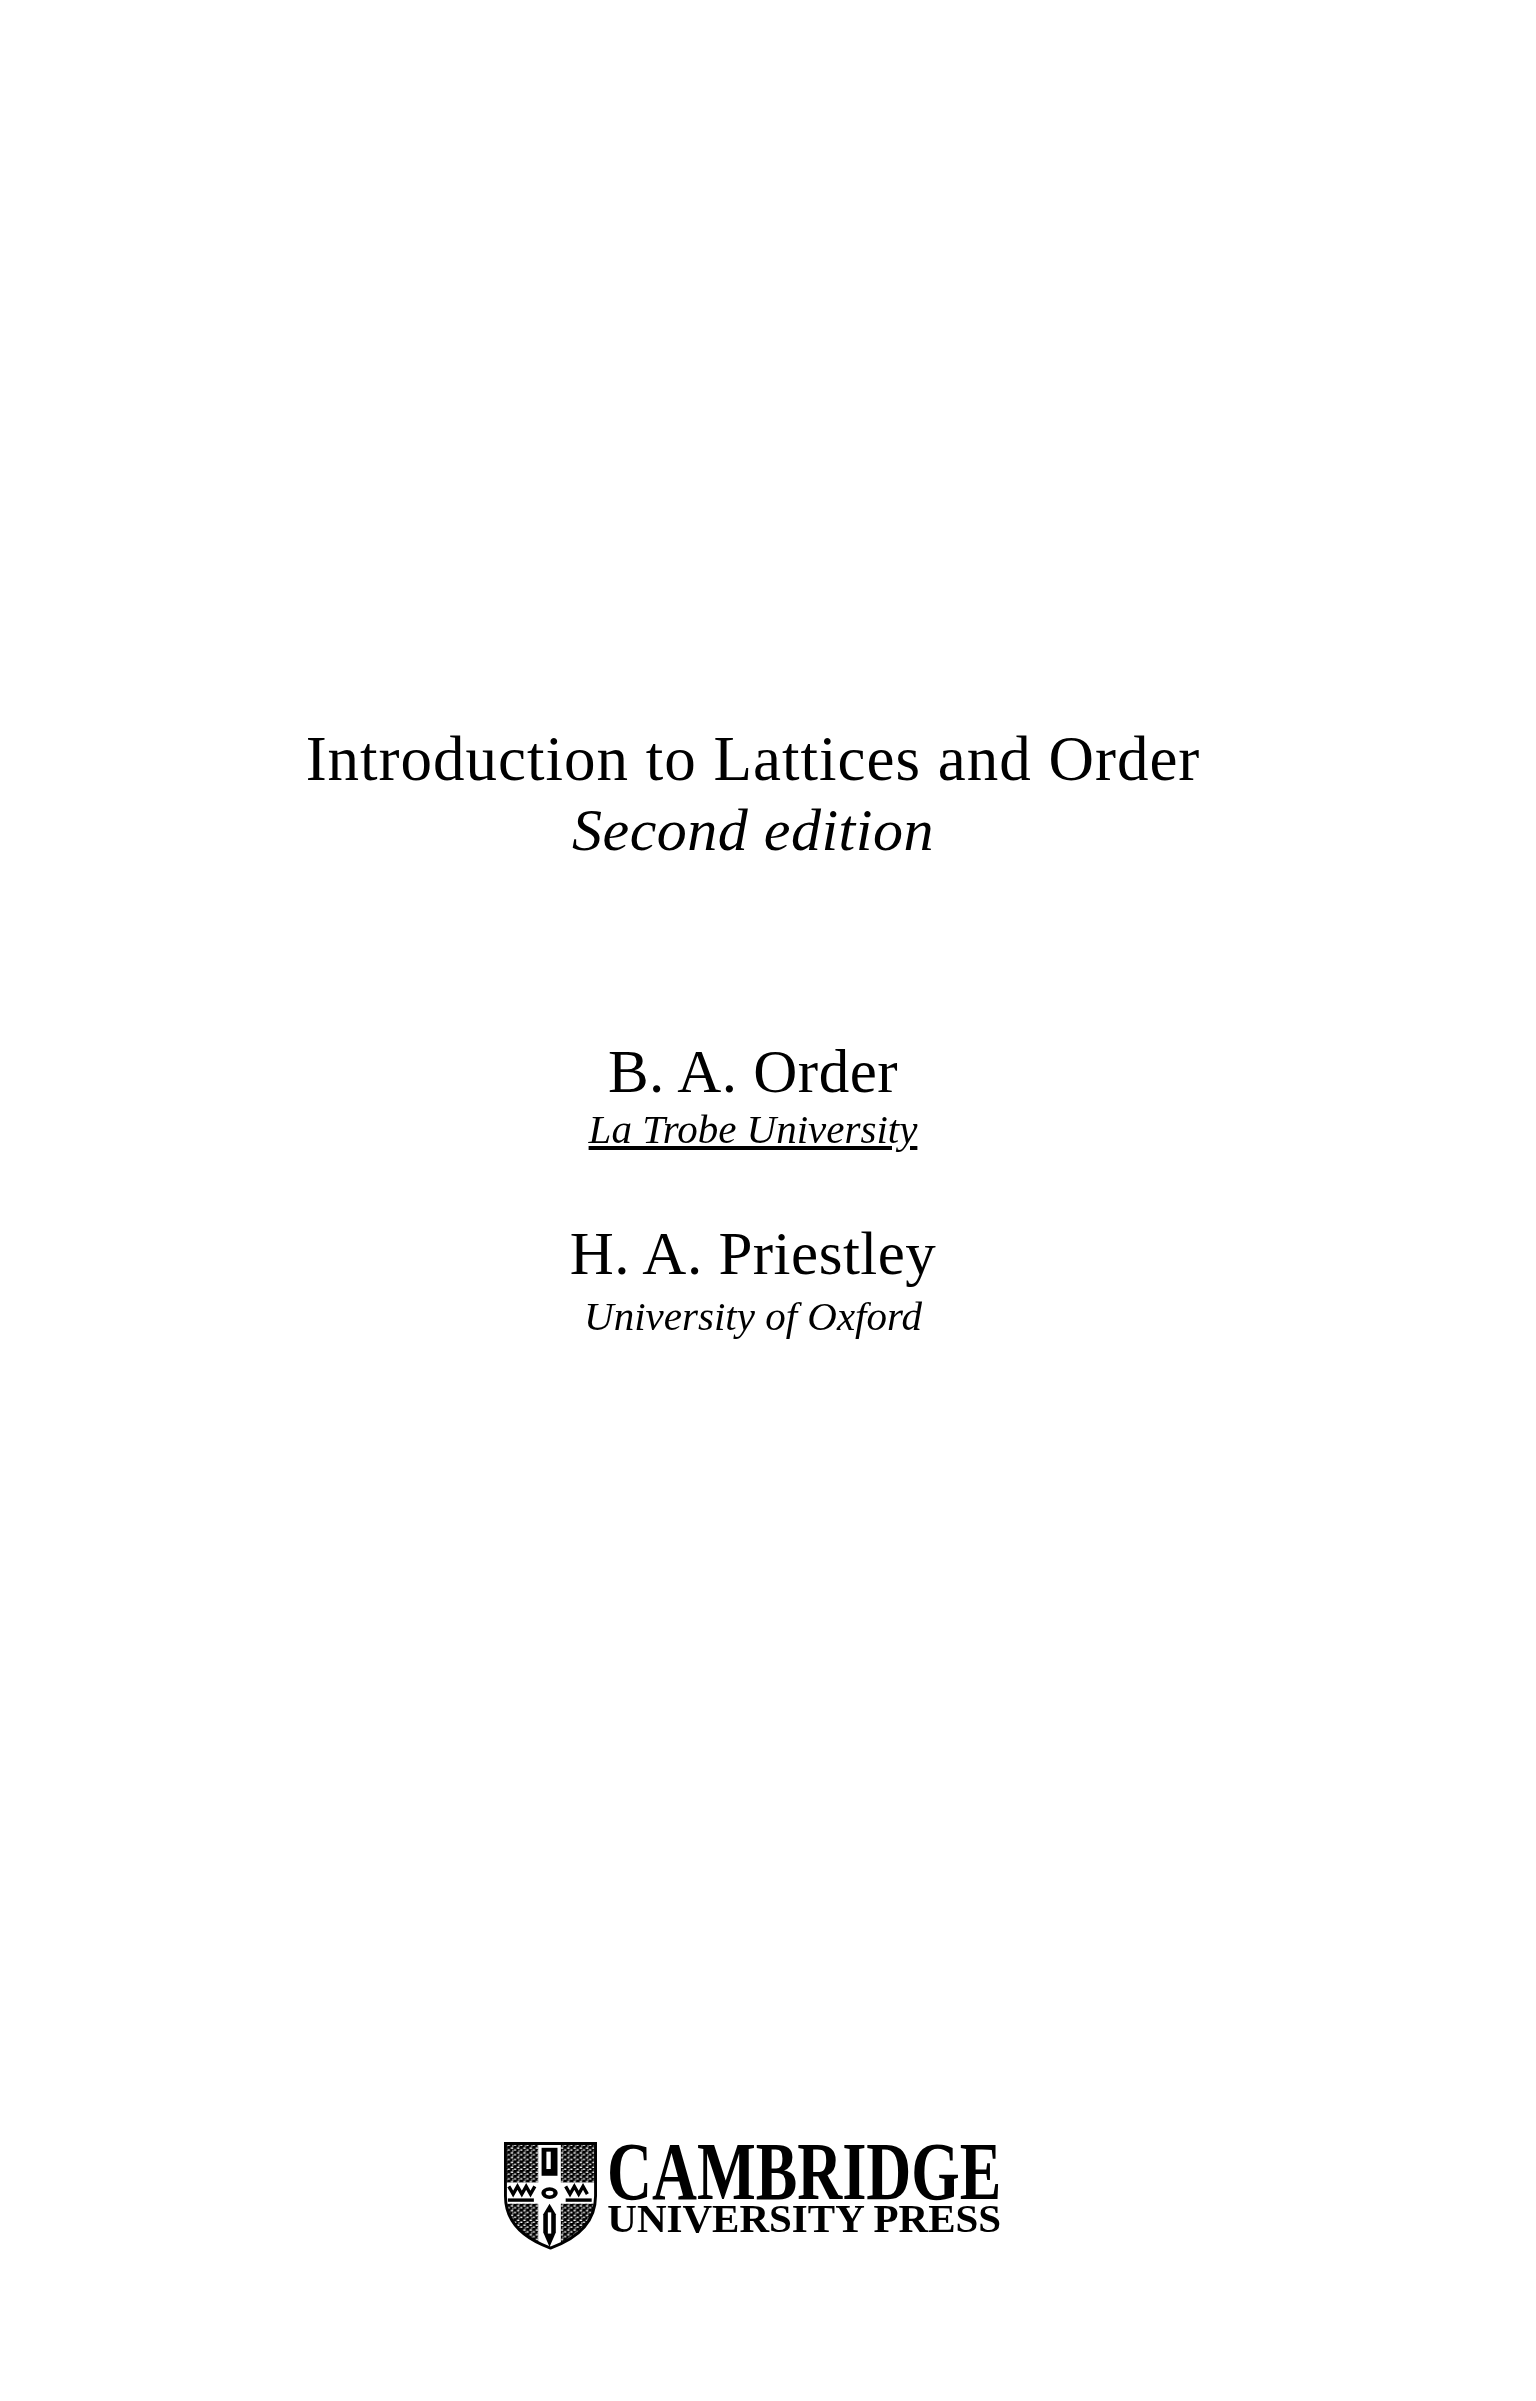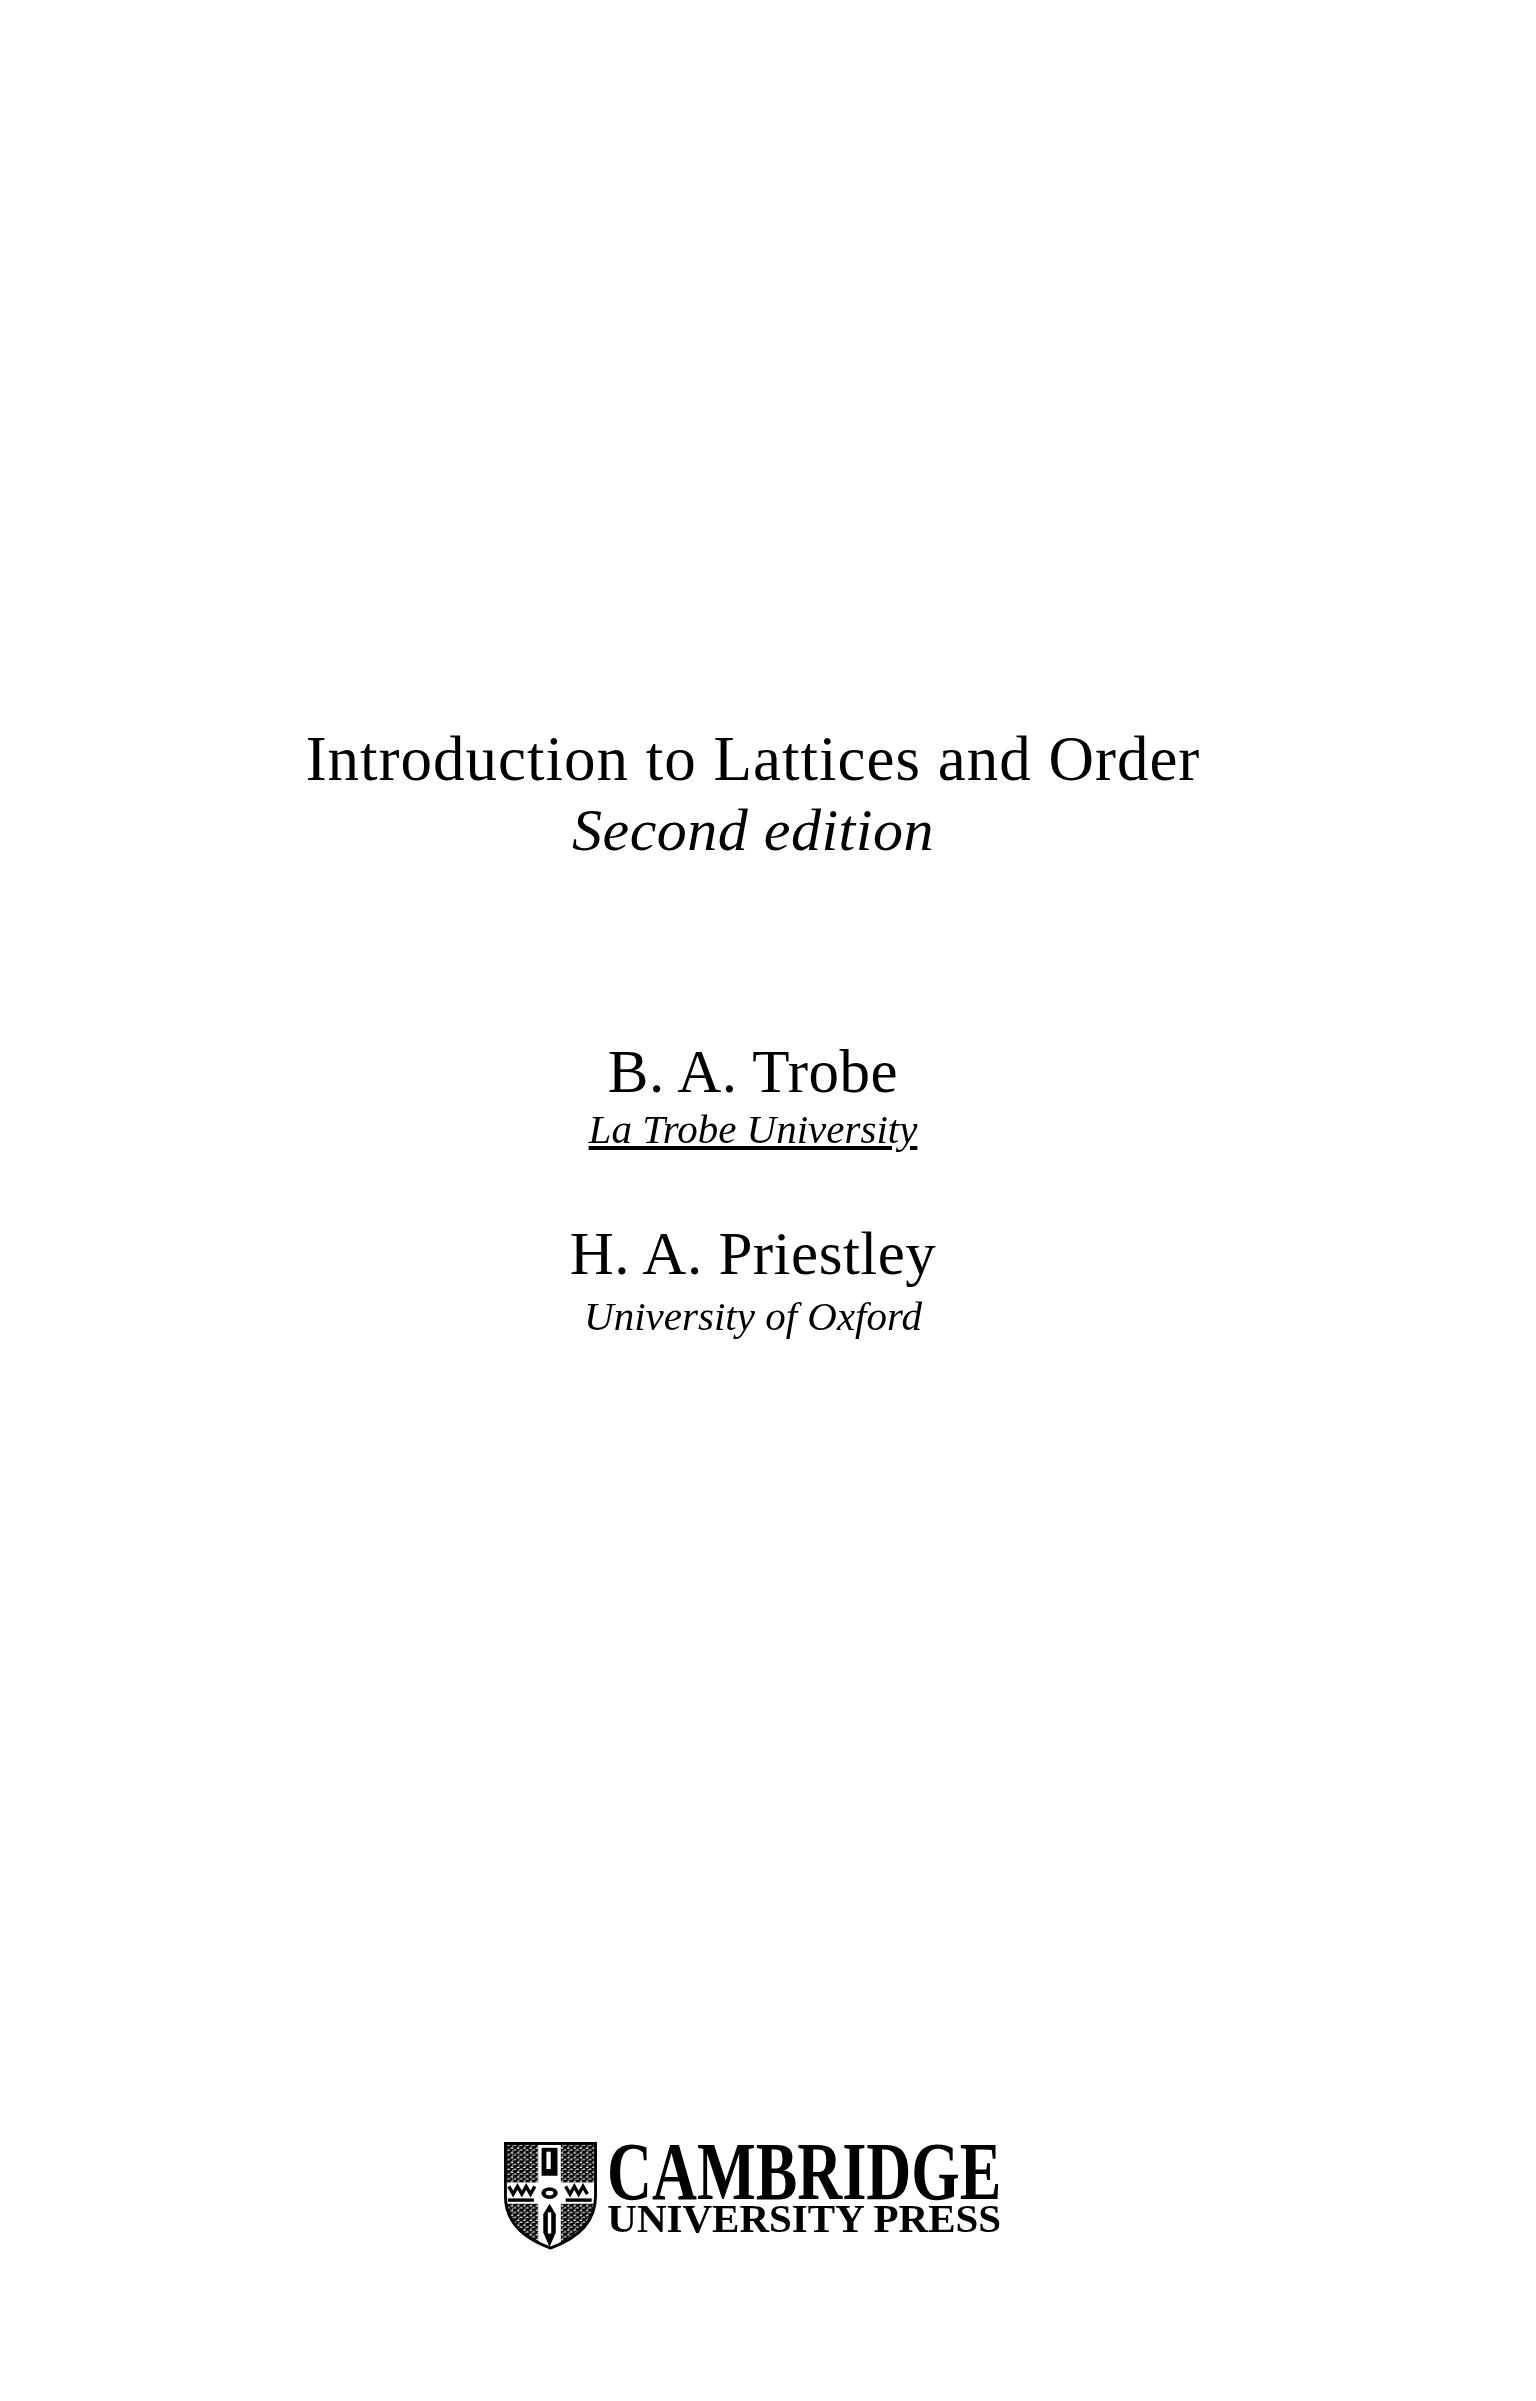--- a/index.html
+++ b/index.html
@@ -84,21 +84,21 @@
 </style>
 </head>
 <body>
 
 <div class="page">
 
   <div class="line book-title">Introduction to Lattices and Order</div>
 
   <div class="line edition">Second edition</div>
 
-  <div class="line author-name author1-name">B. A. Trobe</div>
+  <div class="line author-name author1-name">B. A. Order</div>
 
   <div class="line author-affil author1-affil">La Trobe University</div>
 
   <div class="line author-affil author2-affil">University of Oxford</div>
 
   <div class="line author-name author2-name">H. A. Priestley</div>
 
   <div class="logo-row">
 
     <div class="shield-wrap">

